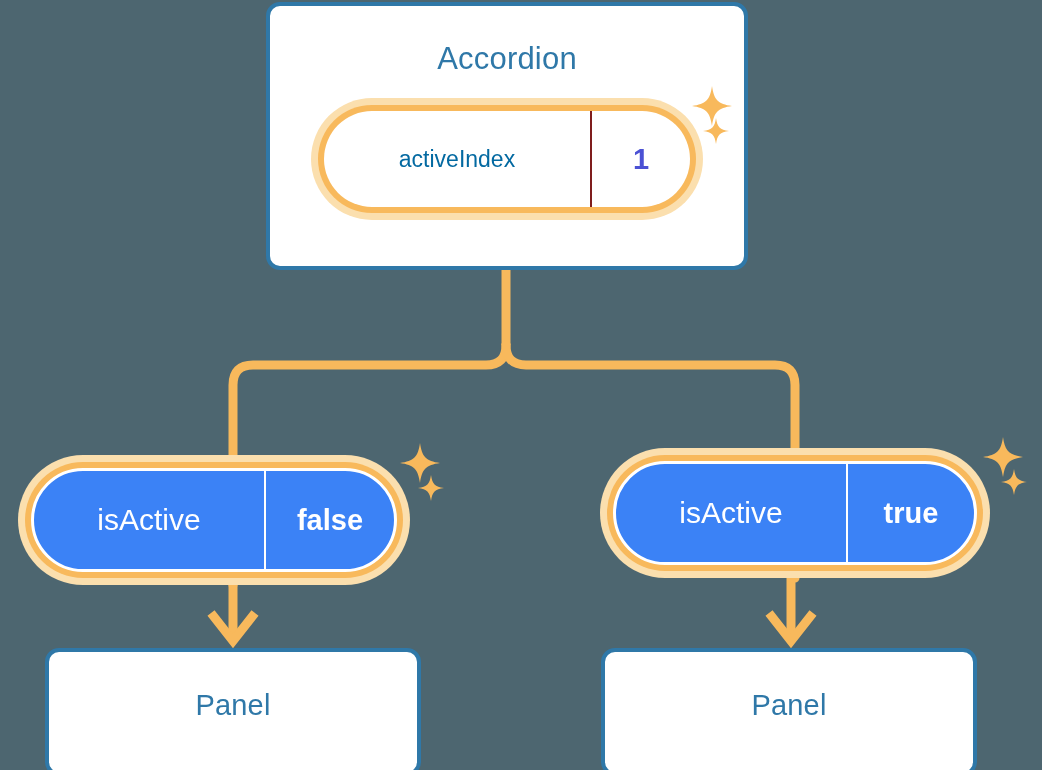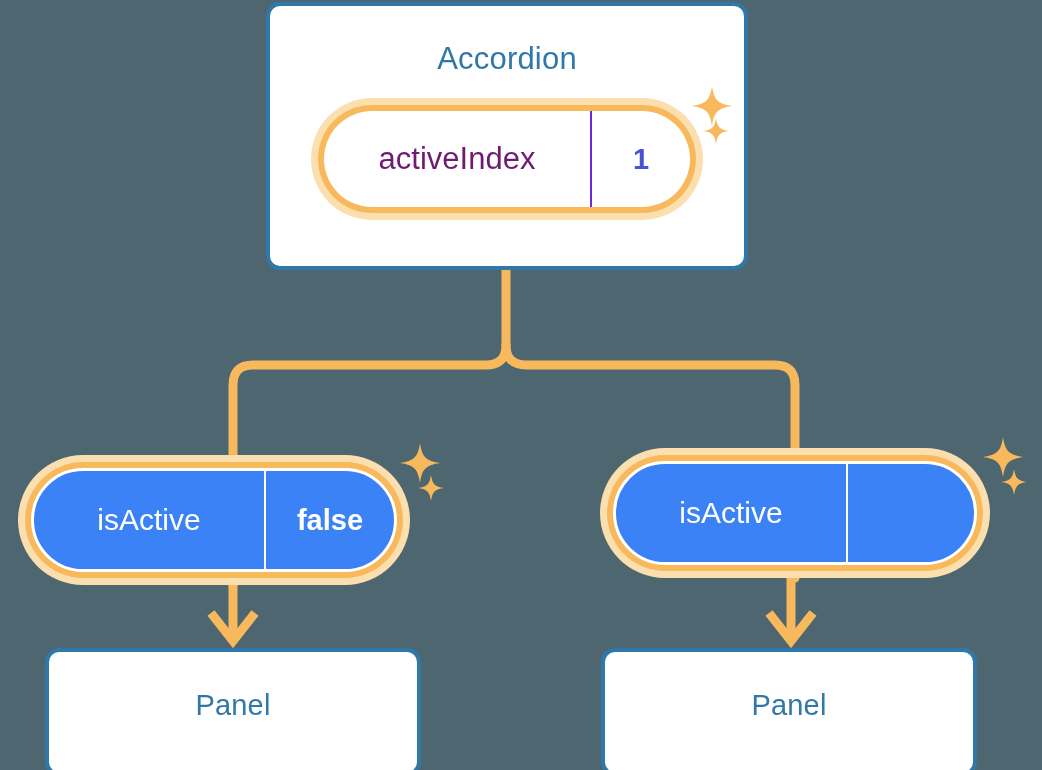--- a/index.html
+++ b/index.html
@@ -90,23 +90,23 @@
 
   
   #pill-root{
     left:311px; top:98px; width:392px; height:122px;
   }
   #pill-root .pill-body{
     background:#ffffff;
   }
   #pill-root .pill-key{
     flex:0 0 268px;
-    color:#701a75;
-    font-size:31px;
-    border-right:2px solid #6d28d9;
+    color:#0369a1;
+    font-size:23px;
+    border-right:2px solid #7f1d1d;
   }
   #pill-root .pill-val{
     flex:1;
     color:#4b51d4;
     font-size:29px;
     font-weight:bold;
   }
 
   
   .pill-purple .pill-body{
@@ -210,20 +210,21 @@
   </div>
 
   <div class="card panel-card" id="panel-left">
     <div class="card-title">Panel</div>
   </div>
 
   <div class="pill-wrap pill-outer pill-purple" id="pill-right">
     <div class="pill-ring">
       <div class="pill-body">
         <span class="pill-key">isActive</span>
+        <span class="pill-val">true</span>
       </div>
     </div>
   </div>
 
   <div class="sparkle" style="left:983px;top:437px;width:40px;height:40px;">
     <svg width="40" height="40" viewBox="0 0 40 40">
       <path d="M20 0 C22 14 26 18 40 20 C26 22 22 26 20 40 C18 26 14 22 0 20 C14 18 18 14 20 0 Z" fill="#f8b95c"></path>
     </svg>
   </div>
   <div class="sparkle" style="left:1001px;top:469px;width:26px;height:26px;">

